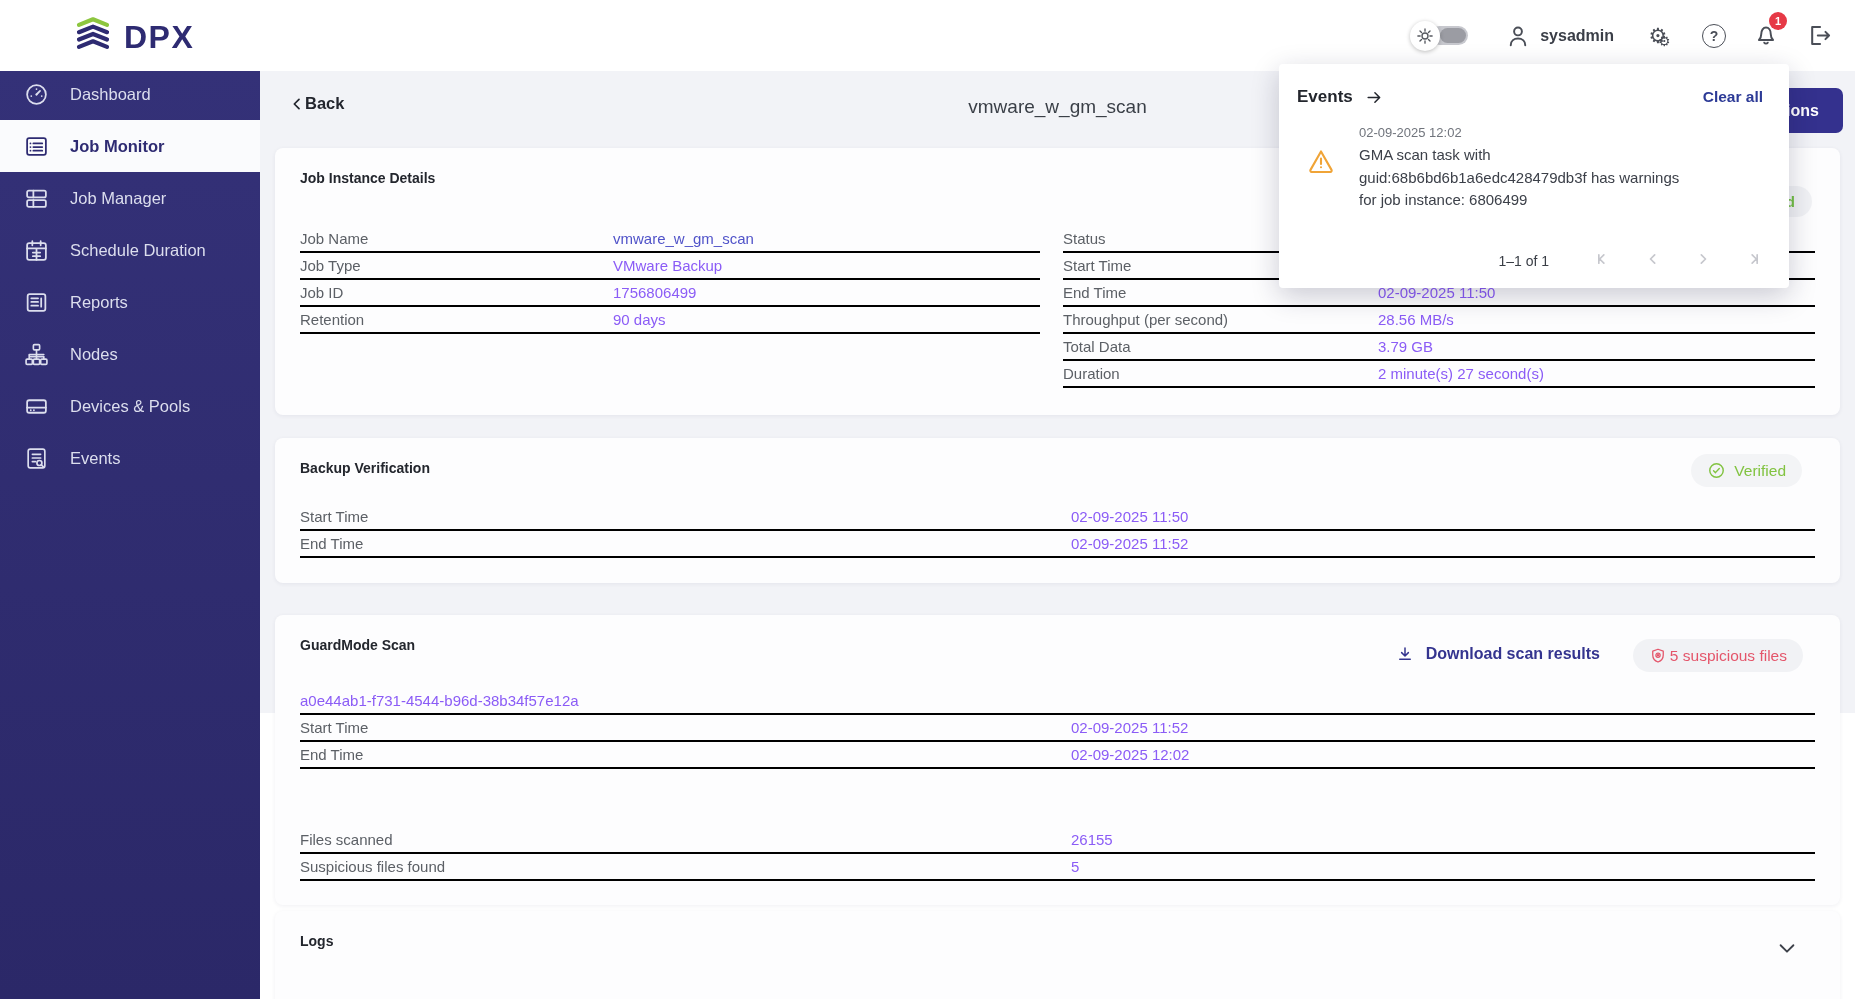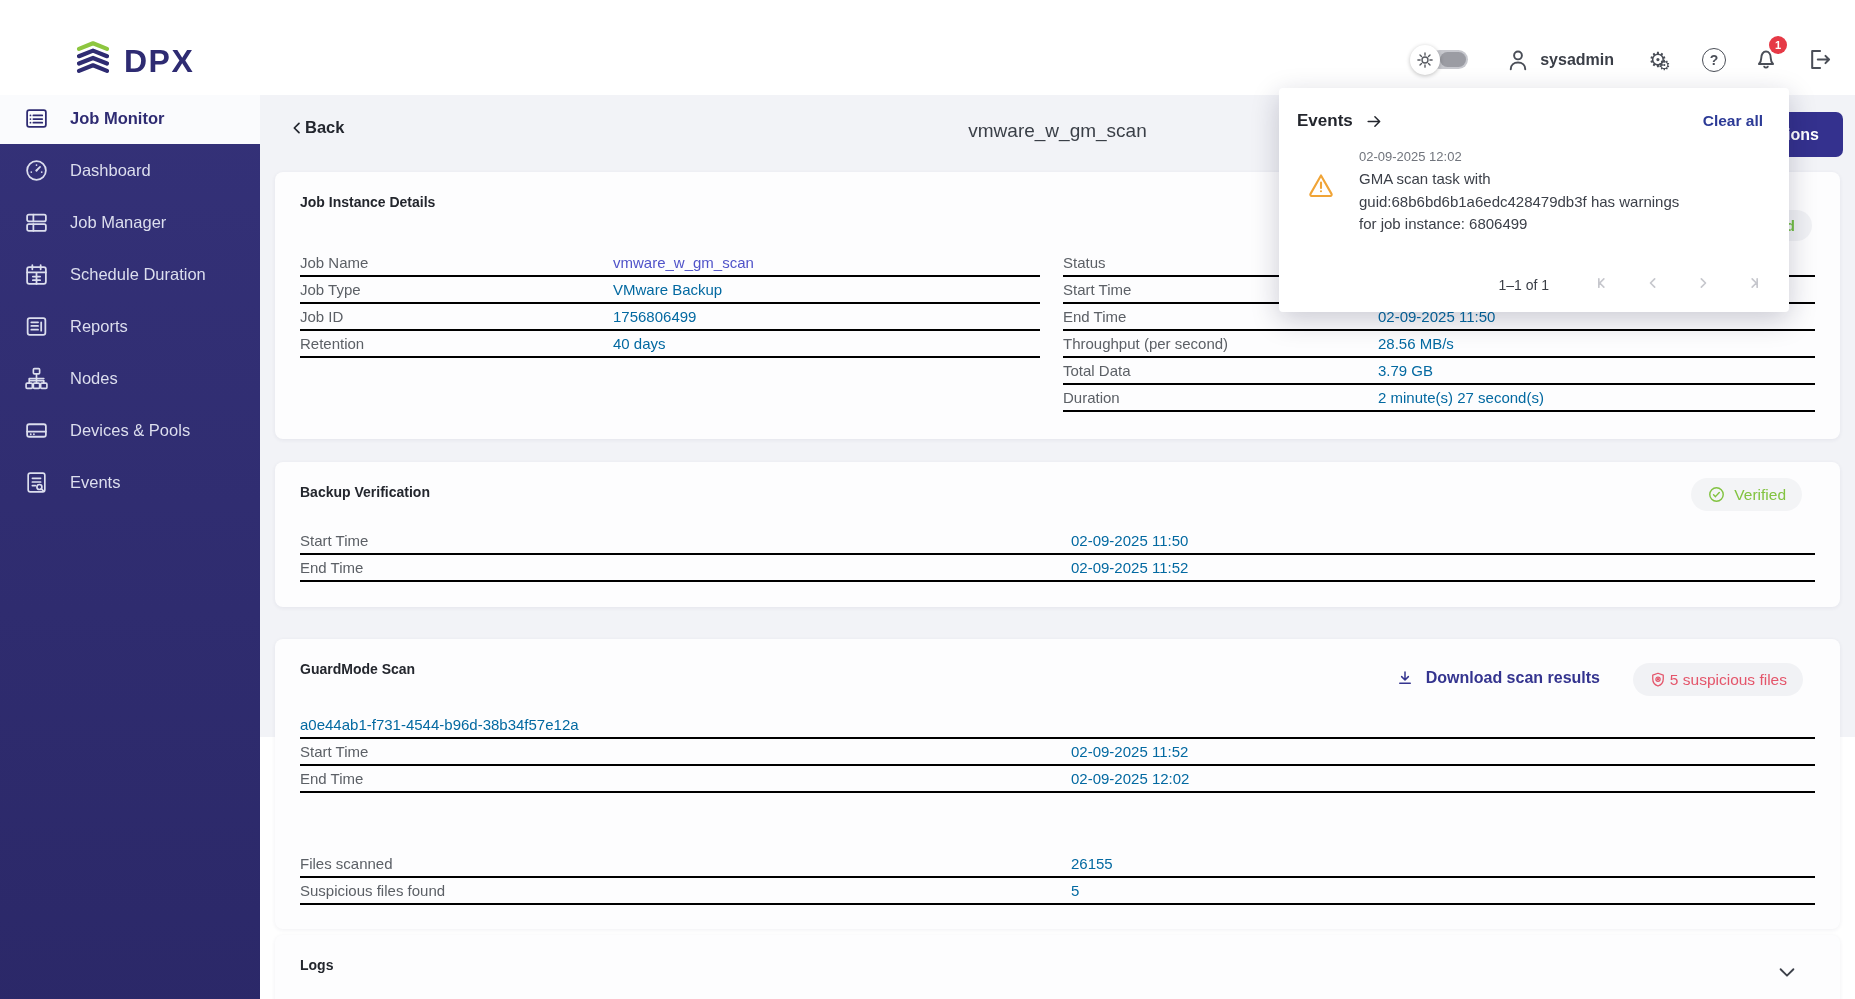--- a/index.html
+++ b/index.html
@@ -1,21 +1,21 @@
 <!DOCTYPE html>
 <html><head>
 <meta charset="utf-8">
 <style>
   * { box-sizing: border-box; margin: 0; padding: 0; }
   html, body { background: #ffffff; }
   body {
     width: 1855px; height: 999px; overflow: hidden; position: relative;
     font-family: "Liberation Sans", sans-serif; color: #2f333c;
   }
-  .app { position: absolute; inset: 0; width: 1855px; height: 713px; background: #f2f3f7; margin-top: 24px; }
+  .app { position: absolute; inset: 0; width: 1855px; height: 713px; background: #f2f3f7; }
 
   
   .topbar {
     position: absolute; top: 0; left: 0; width: 1855px; height: 71px;
     background: #ffffff; z-index: 10;
   }
   .logo { position: absolute; left: 72px; top: 14px; display: flex; align-items: center; gap: 10px; }
   .logo-text { font-size: 32px; font-weight: bold; color: #2e2b72; letter-spacing: 1.5px; }
   .topbar-right { position: absolute; right: 22px; top: 0; height: 71px; display: flex; align-items: center; gap: 27px; }
   .theme-toggle { display: flex; align-items: center; margin-right: 10px; cursor: pointer; }
@@ -73,21 +73,21 @@
   }
 
   .card {
     position: absolute; left: 15px; right: 15px; background: #fdfdfe;
     border-radius: 8px; box-shadow: 0 1px 4px rgba(40,40,90,.07);
   }
   .card-title { position: absolute; left: 25px; top: 22px; font-size: 14px; font-weight: bold; color: #23262d; }
 
   .kv-row { display: flex; align-items: center; height: 27px; border-bottom: 2px solid #000000; font-size: 15px; }
   .kv-label { color: #5c6066; }
-  .kv-value { color: #0369a1; }
+  .kv-value { color: #8b5cf6; }
   .link { color: #5053c9; cursor: pointer; }
 
   #card-job { top: 77px; height: 267px; }
   .col-left  { position: absolute; left: 25px;  top: 78px; width: 740px; }
   .col-right { position: absolute; left: 788px; top: 78px; width: 752px; }
   .col-left  .kv-label { width: 313px; }
   .col-right .kv-label { width: 315px; }
   .status-pill {
     position: absolute; right: 28px; top: 38px; height: 31px; padding: 0 17px;
     background: #f1f2f5; border-radius: 16px; display: flex; align-items: center;
@@ -202,40 +202,40 @@
         <svg width="27" height="27" viewBox="0 0 24 24" fill="none" stroke="currentColor" stroke-width="1.8" stroke-linecap="round" stroke-linejoin="round">
           <path d="M12.5 4.5H5.5v15h7"></path>
           <path d="M10.5 12h10 M17.3 8.8l3.2 3.2-3.2 3.2"></path>
         </svg>
       </div>
     </div>
   </div>
 
   <nav class="sidebar">
 
-    <div class="side-item active">
-      <span class="sicon">
-        <svg width="25" height="25" viewBox="0 0 24 24" fill="none" stroke="currentColor" stroke-width="1.7" stroke-linecap="round">
-          <rect x="3" y="4" width="18" height="16" rx="2"></rect>
-          <path d="M9 9h8.5 M9 12.5h8.5 M9 16h8.5 M6.2 9h.01 M6.2 12.5h.01 M6.2 16h.01"></path>
-        </svg>
-      </span>
-      <span class="slabel">Job Monitor</span>
-    </div>
-
     <div class="side-item">
       <span class="sicon">
         <svg width="25" height="25" viewBox="0 0 24 24" fill="none" stroke="currentColor" stroke-width="1.7" stroke-linecap="round">
           <circle cx="12" cy="12" r="9"></circle>
           <path d="M12 12l3.4-3.4"></path>
           <circle cx="12" cy="12" r="1" fill="currentColor" stroke="none"></circle>
           <path d="M7 13.5h.01 M12 6.8h.01 M17 13.5h.01"></path>
         </svg>
       </span>
       <span class="slabel">Dashboard</span>
+    </div>
+
+    <div class="side-item active">
+      <span class="sicon">
+        <svg width="25" height="25" viewBox="0 0 24 24" fill="none" stroke="currentColor" stroke-width="1.7" stroke-linecap="round">
+          <rect x="3" y="4" width="18" height="16" rx="2"></rect>
+          <path d="M9 9h8.5 M9 12.5h8.5 M9 16h8.5 M6.2 9h.01 M6.2 12.5h.01 M6.2 16h.01"></path>
+        </svg>
+      </span>
+      <span class="slabel">Job Monitor</span>
     </div>
 
     <div class="side-item">
       <span class="sicon">
         <svg width="25" height="25" viewBox="0 0 24 24" fill="none" stroke="currentColor" stroke-width="1.7" stroke-linecap="round">
           <rect x="3" y="4.5" width="18" height="6.5" rx="1.6"></rect>
           <rect x="3" y="13.5" width="18" height="6.5" rx="1.6"></rect>
           <path d="M9 4.5v6.5 M9 13.5v6.5"></path>
         </svg>
       </span>
@@ -323,21 +323,21 @@
         <div class="kv-row">
           <span class="kv-label">Job Type</span>
           <span class="kv-value">VMware Backup</span>
         </div>
         <div class="kv-row">
           <span class="kv-label">Job ID</span>
           <span class="kv-value">1756806499</span>
         </div>
         <div class="kv-row">
           <span class="kv-label">Retention</span>
-          <span class="kv-value">40 days</span>
+          <span class="kv-value">90 days</span>
         </div>
       </div>
 
       <div class="col-right">
         <div class="kv-row">
           <span class="kv-label">Status</span>
           <span class="kv-value"></span>
         </div>
         <div class="kv-row">
           <span class="kv-label">Start Time</span>

